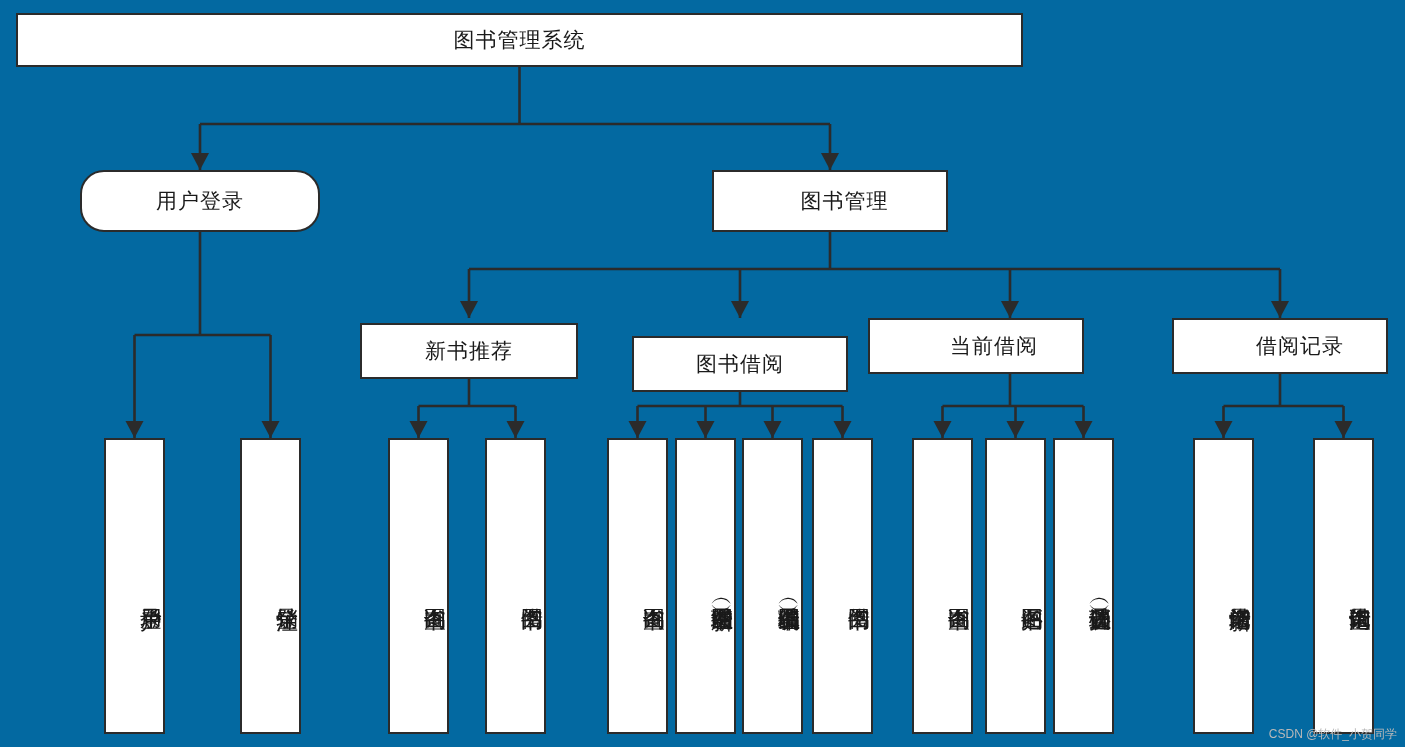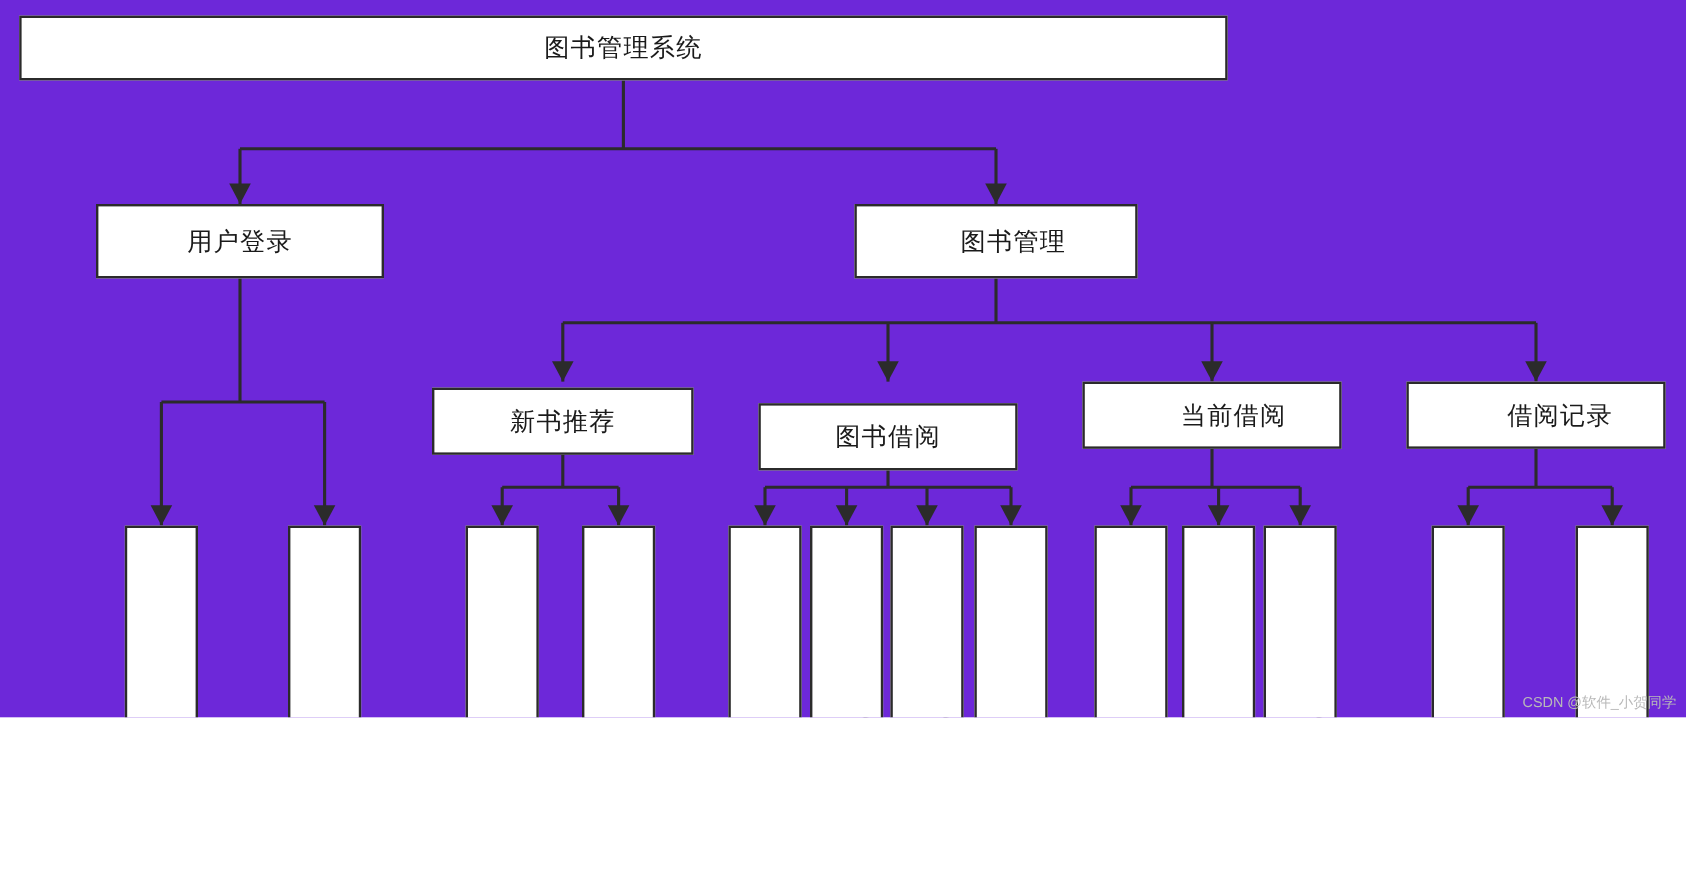--- a/index.html
+++ b/index.html
@@ -6,22 +6,22 @@
     margin: 0;
     padding: 0;
     background: #ffffff;
   }
   body {
     font-family: "Liberation Sans", "DejaVu Sans", sans-serif;
   }
   #canvas {
     position: relative;
     width: 1405px;
-    height: 598px;
-    background: #6d28d9;
+    height: 747px;
+    background: #0369a1;
     overflow: hidden;
   }
   #edges {
     position: absolute;
     left: 0;
     top: 0;
     width: 1405px;
     height: 747px;
     pointer-events: none;
   }
@@ -121,33 +121,33 @@
       <line x1="1223.5" y1="406" x2="1343.5" y2="406" stroke="#2b2b2b" stroke-width="2.6"></line>
       <line x1="1223.5" y1="406" x2="1223.5" y2="438" stroke="#2b2b2b" stroke-width="2.6"></line>
       <polygon points="1214.5,421 1232.5,421 1223.5,438" fill="#2b2b2b"></polygon>
       <line x1="1343.5" y1="406" x2="1343.5" y2="438" stroke="#2b2b2b" stroke-width="2.6"></line>
       <polygon points="1334.5,421 1352.5,421 1343.5,438" fill="#2b2b2b"></polygon>
     </svg>
   <div id="nodes-layer">
       <div class="node horiz" style="left: 16px; top: 13px; width: 1007px; height: 54px;">
         <span class="lbl">图书管理系统</span>
       </div>
-      <div class="node horiz" style="left: 80px; top: 170px; width: 240px; height: 62px;">
+      <div class="node horiz" style="left: 80px; top: 170px; width: 240px; height: 62px; border-radius: 24px;">
         <span class="lbl">用户登录</span>
       </div>
       <div class="node horiz" style="left: 712px; top: 170px; width: 236px; height: 62px; padding-left: 29px;">
         <span class="lbl">图书管理</span>
       </div>
       <div class="node horiz" style="left: 360px; top: 323px; width: 218px; height: 56px;">
         <span class="lbl">新书推荐</span>
       </div>
       <div class="node horiz" style="left: 632px; top: 336px; width: 216px; height: 56px; font-family: Liberation Mono, monospace;">
         <span class="lbl">图书借阅</span>
       </div>
-      <div class="node horiz" style="left: 902px; top: 318px; width: 216px; height: 56px; padding-left: 36px;">
+      <div class="node horiz" style="left: 868px; top: 318px; width: 216px; height: 56px; padding-left: 36px;">
         <span class="lbl">当前借阅</span>
       </div>
       <div class="node horiz" style="left: 1172px; top: 318px; width: 216px; height: 56px; padding-left: 40px;">
         <span class="lbl">借阅记录</span>
       </div>
       <div class="node vert" style="left: 104px; top: 438px; width: 61px; height: 296px;">
         <span class="lbl">用户登录</span>
       </div>
       <div class="node vert" style="left: 240px; top: 438px; width: 61px; height: 296px;">
         <span class="lbl">注销登录</span>

